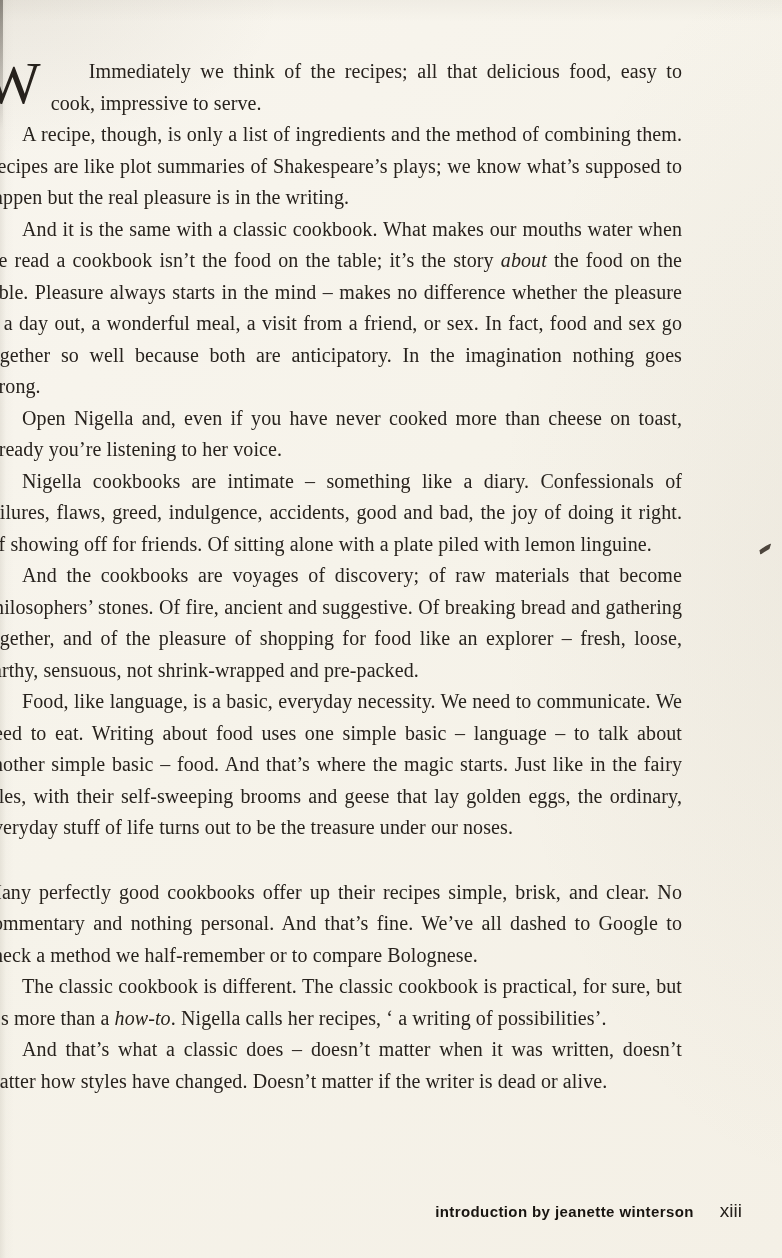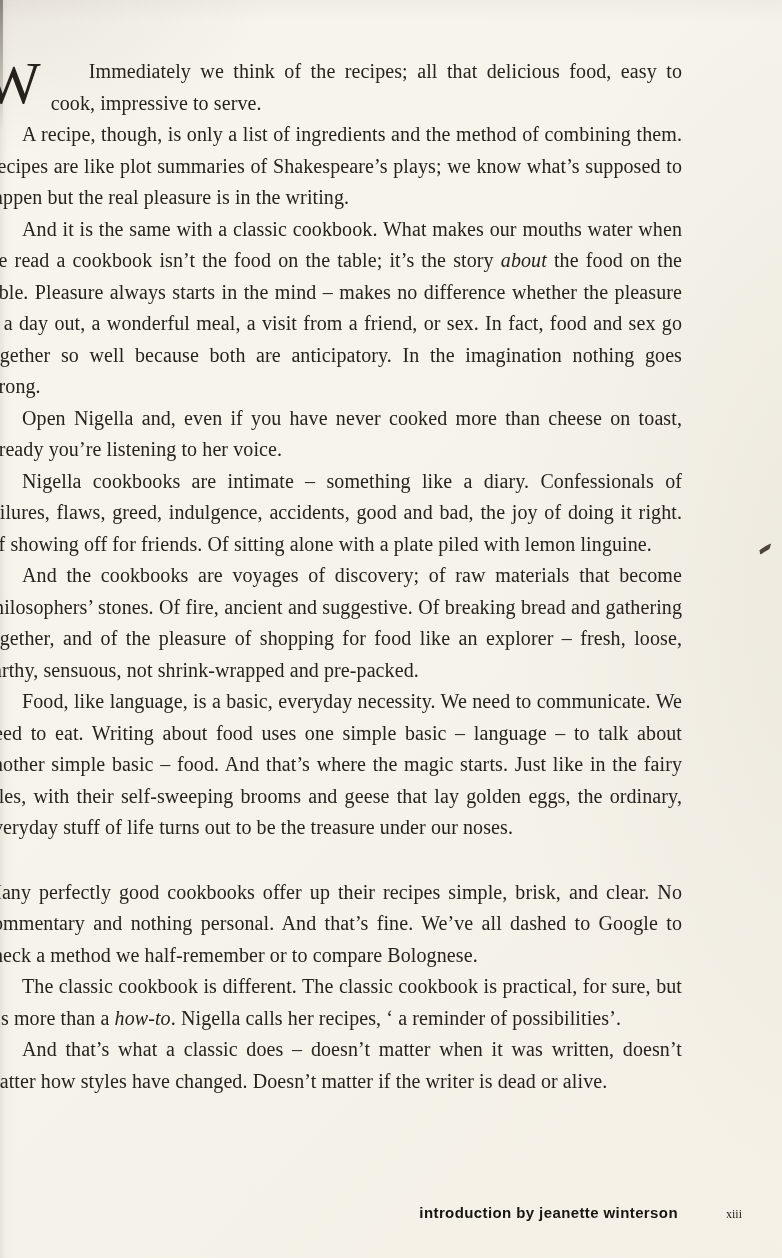--- a/index.html
+++ b/index.html
@@ -54,33 +54,33 @@
   }
   .text-block em {
     font-style: italic;
   }
   .footer {
     position: absolute;
     right: 40px;
     bottom: 36px;
     display: flex;
     align-items: baseline;
-    gap: 48px;
+    gap: 26px;
     white-space: nowrap;
   }
   .footer .credit {
     font-family: "Liberation Sans", "DejaVu Sans", sans-serif;
     font-weight: 700;
     font-size: 15px;
     letter-spacing: 0.4px;
     color: #181410;
   }
   .footer .pagenum {
-    font-family: Liberation Serif, serif;
-    font-size: 12px;
+    font-family: Liberation Sans, sans-serif;
+    font-size: 19px;
     color: #27221d;
   }
   .ink-mark {
     position: absolute;
     right: 10px;
     top: 544px;
     width: 13px;
     height: 10px;
     background: #3b332a;
     clip-path: polygon(0% 55%, 55% 20%, 100% 0%, 80% 55%, 35% 80%, 5% 100%);
@@ -104,21 +104,21 @@
   <div class="text-block">
       <p><span class="drop-cap">W</span></p>
       <p class="indent"><span>Immediately we think of the recipes; all that delicious food, easy to cook, impressive to serve.</span></p>
       <p class="indent"><span>A recipe, though, is only a list of ingredients and the method of combining them. Recipes are like plot summaries of Shakespeare’s plays; we know what’s supposed to happen but the real pleasure is in the writing.</span></p>
       <p class="indent"><span>And it is the same with a classic cookbook. What makes our mouths water when we read a cookbook isn’t the food on the table; it’s the story </span><em>about</em><span> the food on the table. Pleasure always starts in the mind – makes no difference whether the pleasure is a day out, a wonderful meal, a visit from a friend, or sex. In fact, food and sex go together so well because both are anticipatory. In the imagination nothing goes wrong.</span></p>
       <p class="indent"><span>Open Nigella and, even if you have never cooked more than cheese on toast, already you’re listening to her voice.</span></p>
       <p class="indent"><span>Nigella cookbooks are intimate – something like a diary. Confessionals of failures, flaws, greed, indulgence, accidents, good and bad, the joy of doing it right. Of showing off for friends. Of sitting alone with a plate piled with lemon linguine.</span></p>
       <p class="indent"><span>And the cookbooks are voyages of discovery; of raw materials that become philosophers’ stones. Of fire, ancient and suggestive. Of breaking bread and gathering together, and of the pleasure of shopping for food like an explorer – fresh, loose, earthy, sensuous, not shrink-wrapped and pre-packed.</span></p>
       <p class="indent"><span>Food, like language, is a basic, everyday necessity. We need to communicate. We need to eat. Writing about food uses one simple basic – language – to talk about another simple basic – food. And that’s where the magic starts. Just like in the fairy tales, with their self-sweeping brooms and geese that lay golden eggs, the ordinary, everyday stuff of life turns out to be the treasure under our noses.</span></p>
       <p class="section-break"><span>Many perfectly good cookbooks offer up their recipes simple, brisk, and clear. No commentary and nothing personal. And that’s fine. We’ve all dashed to Google to check a method we half-remember or to compare Bolognese.</span></p>
-      <p class="indent"><span>The classic cookbook is different. The classic cookbook is practical, for sure, but it’s more than a </span><em>how-to</em><span>. Nigella calls her recipes, ‘ a reminder of possibilities’.</span></p>
+      <p class="indent"><span>The classic cookbook is different. The classic cookbook is practical, for sure, but it’s more than a </span><em>how-to</em><span>. Nigella calls her recipes, ‘ a writing of possibilities’.</span></p>
       <p class="indent"><span>And that’s what a classic does – doesn’t matter when it was written, doesn’t matter how styles have changed. Doesn’t matter if the writer is dead or alive.</span></p>
     </div>
   <div class="footer">
     <span class="credit">introduction by jeanette winterson</span>
     <span class="pagenum">xiii</span>
   </div>
   <div class="ink-mark"></div>
 </div>
 
 </body></html>

